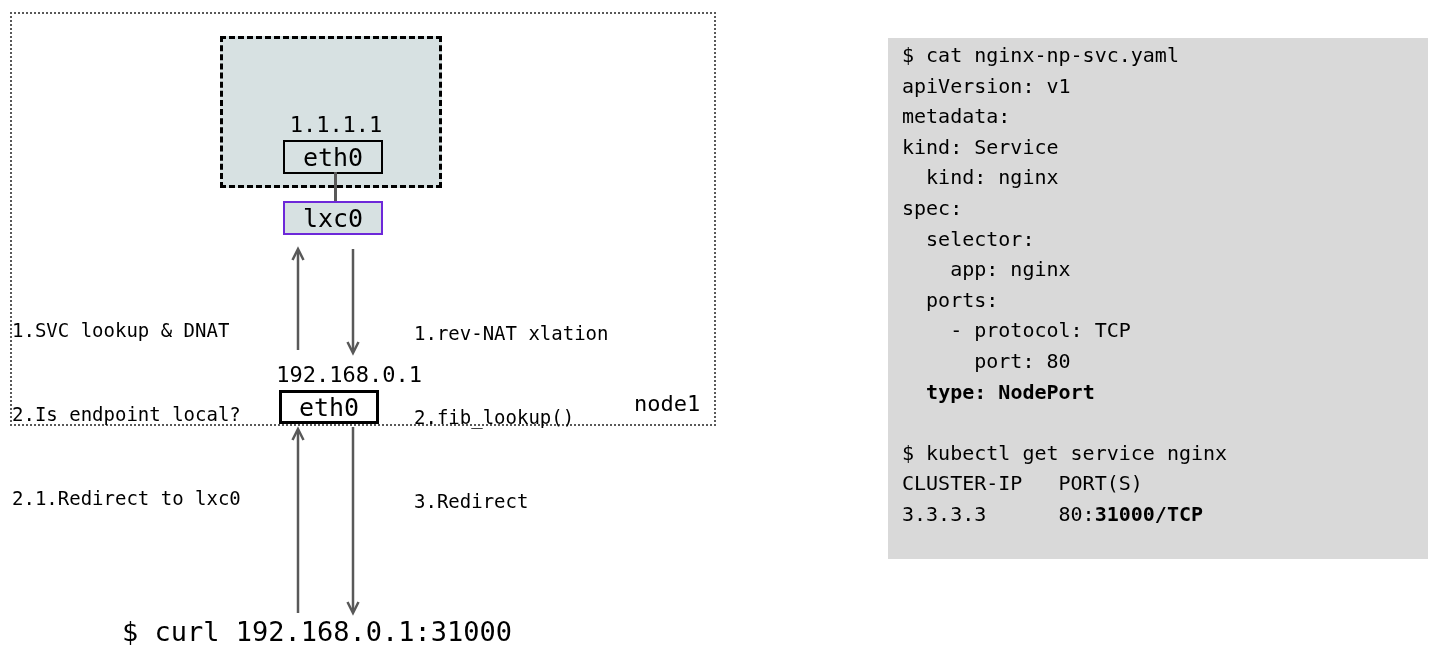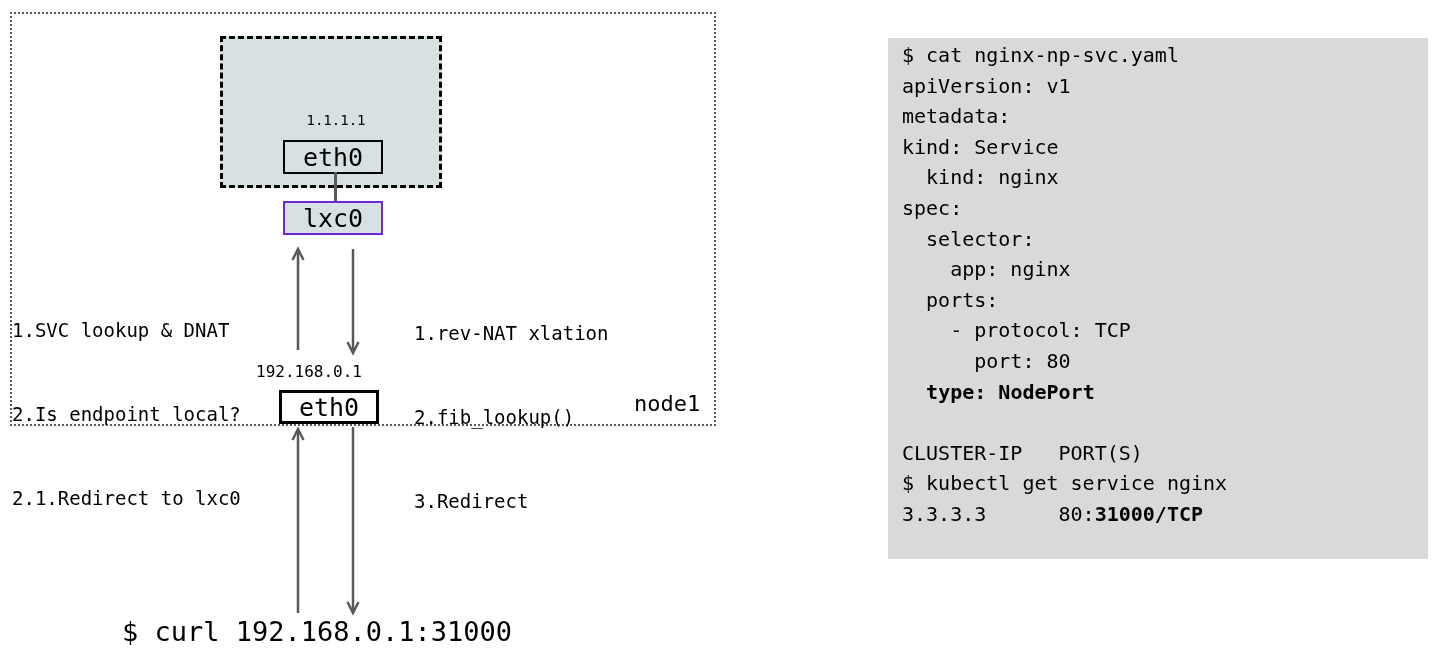--- a/index.html
+++ b/index.html
@@ -22,37 +22,37 @@
   .pod-box {
     left:220px; top:36px; width:222px; height:152px;
     background:#d7e1e2; border:3px dashed #000; box-sizing:border-box;
   }
   .nginx-box {
     left:259px; top:42px; width:143px; height:56px;
     border:2px dotted #3a3a3a; border-radius:9px; box-sizing:border-box;
     display:flex; align-items:center; justify-content:center;
     font-size:26px;
   }
-  .pod-ip { left:283px; top:112px; width:106px; text-align:center; font-size:14px; }
+  .pod-ip { left:283px; top:112px; width:106px; text-align:center; font-size:22px; }
   .iface-box {
     width:100px; height:34px; box-sizing:border-box;
     display:flex; align-items:center; justify-content:center;
     font-size:25px;
   }
   .pod-eth0 { left:283px; top:140px; background:#d7e1e2; border:2px solid #000; }
   .lxc0     { left:283px; top:201px; background:#d7e1e2; border:2px solid #6d28d9; }
   .veth-line { left:334px; top:172px; width:3px; height:30px; background:#595959; }
 
   
   .annot { font-size:19px; line-height:28px; white-space:pre; }
   .annot-left  { left:12px;  top:260px; }
   .annot-right { left:414px; top:263px; }
 
   
-  .node-ip { left:256px; top:362px; width:166px; text-align:left; font-size:16px; }
+  .node-ip { left:256px; top:362px; width:166px; text-align:right; font-size:22px; }
   .node-eth0 {
     left:279px; top:390px; background:#ffffff; border:3px solid #000; z-index:3;
   }
 
   .curl-cmd { left:122px; top:616px; font-size:27px; }
 
   
   .arrow-svg { position:absolute; overflow:visible; }
   .arrow-svg line, .arrow-svg path { stroke:#595959; stroke-width:2.5; fill:none; }
 
@@ -127,18 +127,18 @@
       <div class="tline"><span>kind: Service</span></div>
       <div class="tline"><span>  kind: nginx</span></div>
       <div class="tline"><span>spec:</span></div>
       <div class="tline"><span>  selector:</span></div>
       <div class="tline"><span>    app: nginx</span></div>
       <div class="tline"><span>  ports:</span></div>
       <div class="tline"><span>    - protocol: TCP</span></div>
       <div class="tline"><span>      port: 80</span></div>
       <div class="tline"><span>  </span><span class="tbold">type: NodePort</span></div>
       <div class="tline"><span> </span></div>
+      <div class="tline"><span>$ kubectl get service nginx</span></div>
       <div class="tline"><span>CLUSTER-IP   PORT(S)</span></div>
-      <div class="tline"><span>$ kubectl get service nginx</span></div>
       <div class="tline"><span>3.3.3.3      80:</span><span class="tbold">31000/TCP</span></div>
     </div>
 
 </div>
 
 </body></html>

